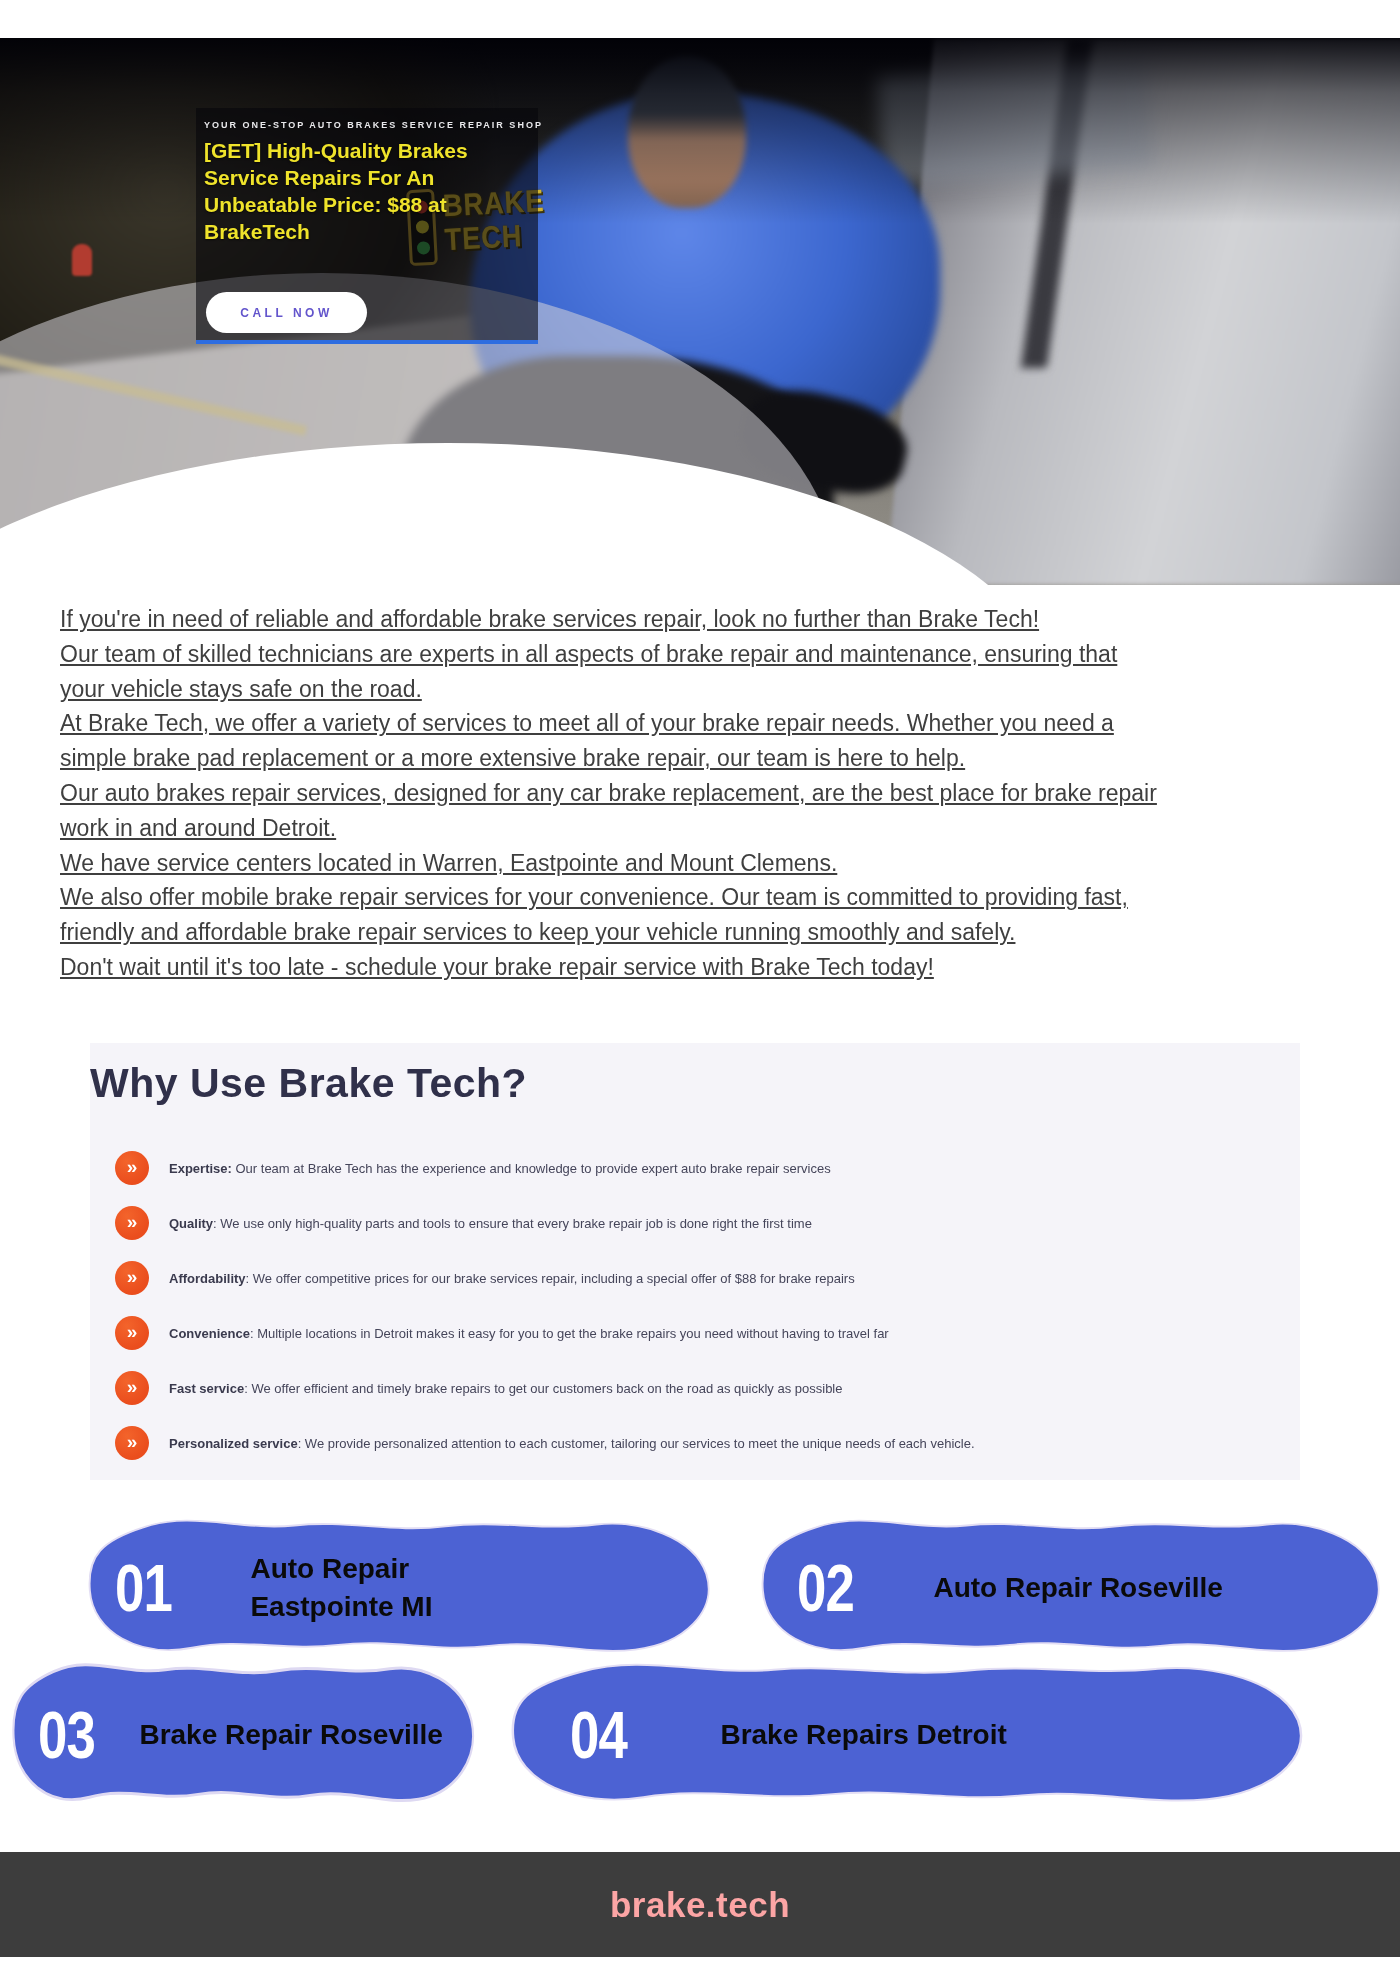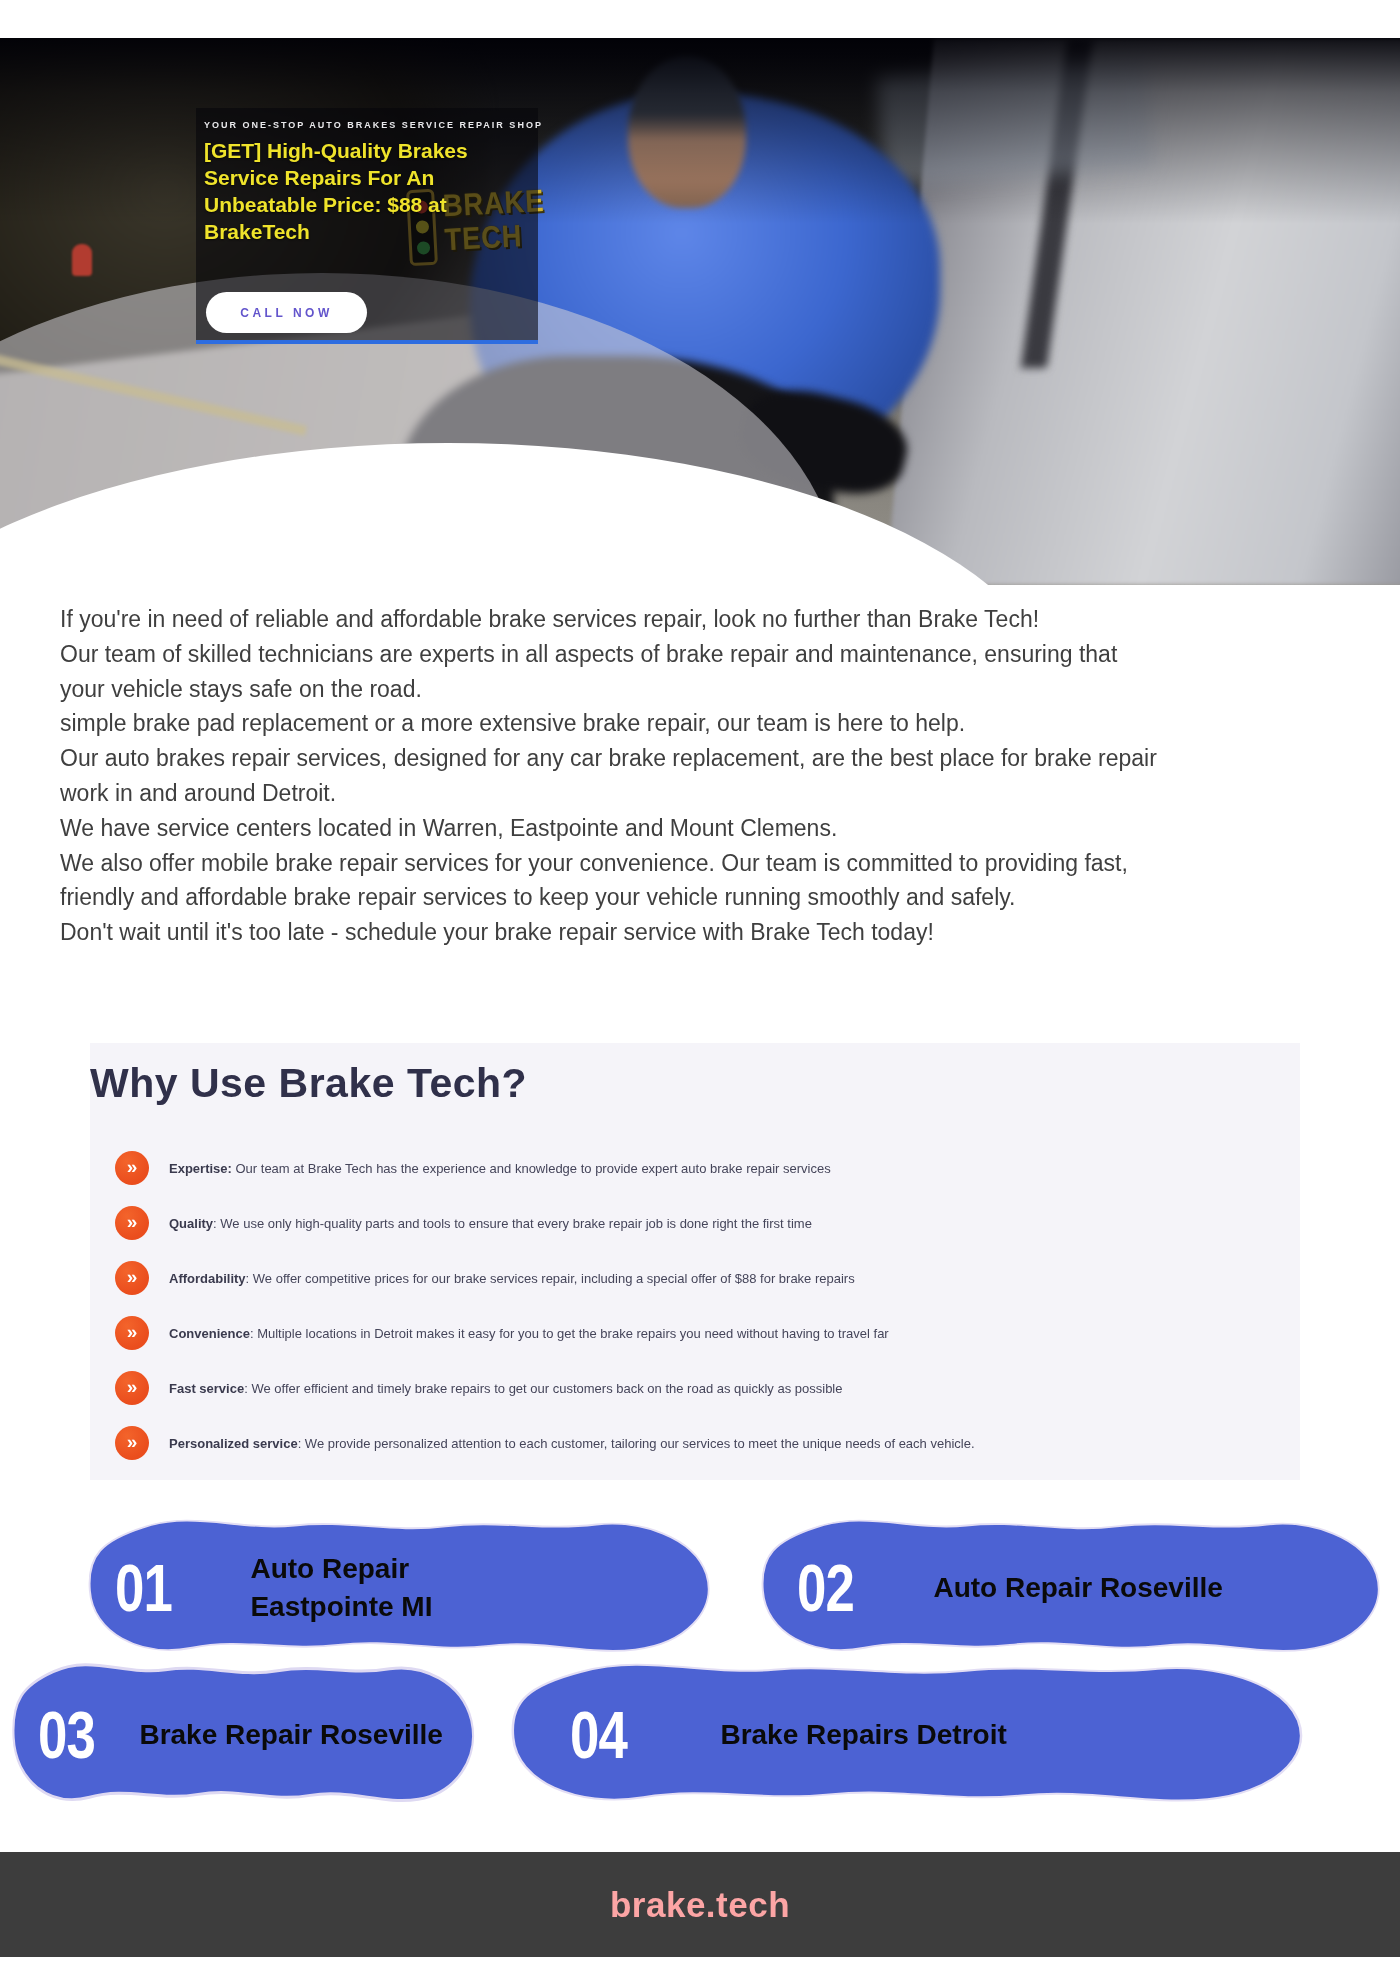--- a/index.html
+++ b/index.html
@@ -37,21 +37,21 @@
   .hero-kicker { color:#e9e9ec; font-size:9px; font-weight:bold; letter-spacing:2px; white-space:nowrap; }
   .hero-headline { margin-top:7px; width:324px; color:var(--headline_yellow,#efe32b); font-size:21px; line-height:27px; font-weight:600; text-shadow:0 1px 2px rgba(0,0,0,.65); }
   .hero-cta { position:absolute; left:10px; top:184px; width:161px; height:41px; background:#ffffff; border:none; border-radius:21px; display:flex; align-items:center; justify-content:center; font-family:"Liberation Sans",sans-serif; font-size:12px; font-weight:bold; letter-spacing:3.5px; color:var(--cta_text_purple,#6355cc); cursor:pointer; }
 
   
   .swoosh-gray { position:absolute; left:-14%; bottom:-58%; width:74%; height:115%; background:rgba(214,212,216,.55); border-radius:50%; }
   .swoosh-white { position:absolute; left:-12%; bottom:-74%; width:88%; height:100%; background:#fff; border-radius:50%; }
 
   
   .intro { position:absolute; left:60px; top:602px; width:1310px; color:var(--body_text,#3f3f3f); font-size:23px; line-height:34.8px; }
-  .intro p { white-space:nowrap; }
+  .intro p { white-space:nowrap;text-decoration:underline; }
 
   
   .why-panel { position:absolute; left:90px; top:1043px; width:1210px; height:437px; background:var(--panel_bg,#f5f4f9); }
   .why-title { position:absolute; left:0; top:17px; width:1070px; text-align:left; font-size:41px; font-weight:bold; color:var(--heading_navy,#30304a); letter-spacing:.5px; }
   .why-list { position:absolute; left:25px; top:108px; display:flex; flex-direction:column; gap:21px; }
   .why-row { display:flex; align-items:center; min-height:34px; }
   .why-bullet { flex:0 0 34px; width:34px; height:34px; border-radius:50%; background:radial-gradient(circle at 35% 30%, #f3642b, var(--bullet_orange,#ea4d1d) 70%); color:#fff; display:flex; align-items:center; justify-content:center; font-size:19px; font-weight:bold; padding-bottom:2px; }
   .why-text { margin-left:20px; font-size:13px; color:#45455a; white-space:nowrap; }
   .why-text b { color:#3a3a4e; }
 
@@ -111,20 +111,21 @@
     </div>
 
     <div class="swoosh-gray"></div>
     <div class="swoosh-white"></div>
   </div>
 
   <div class="intro">
     <p>If you're in need of reliable and affordable brake services repair, look no further than Brake Tech!</p>
     <p>Our team of skilled technicians are experts in all aspects of brake repair and maintenance, ensuring that</p>
     <p>your vehicle stays safe on the road.</p>
+    <p>At Brake Tech, we offer a variety of services to meet all of your brake repair needs. Whether you need a</p>
     <p>simple brake pad replacement or a more extensive brake repair, our team is here to help.</p>
     <p>Our auto brakes repair services, designed for any car brake replacement, are the best place for brake repair</p>
     <p>work in and around Detroit.</p>
     <p>We have service centers located in Warren, Eastpointe and Mount Clemens.</p>
     <p>We also offer mobile brake repair services for your convenience. Our team is committed to providing fast,</p>
     <p>friendly and affordable brake repair services to keep your vehicle running smoothly and safely.</p>
     <p>Don't wait until it's too late - schedule your brake repair service with Brake Tech today!</p>
   </div>
 
   <div class="why-panel">

